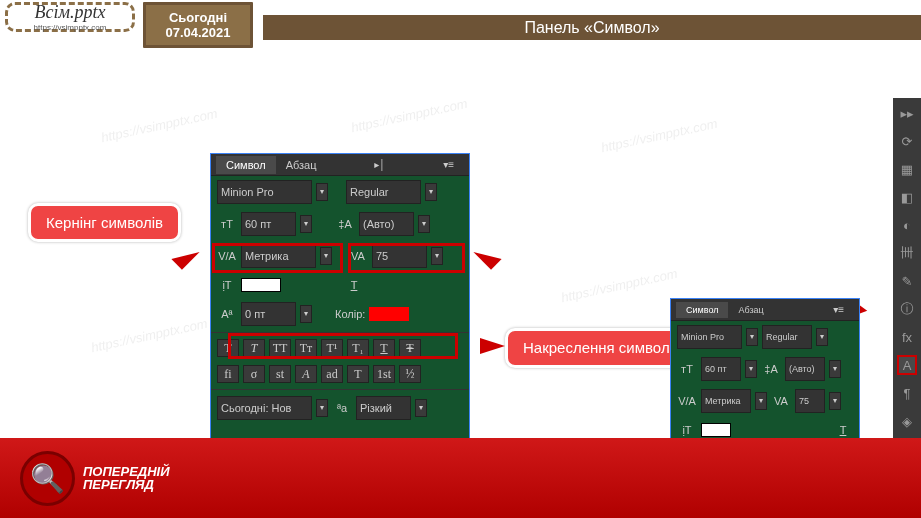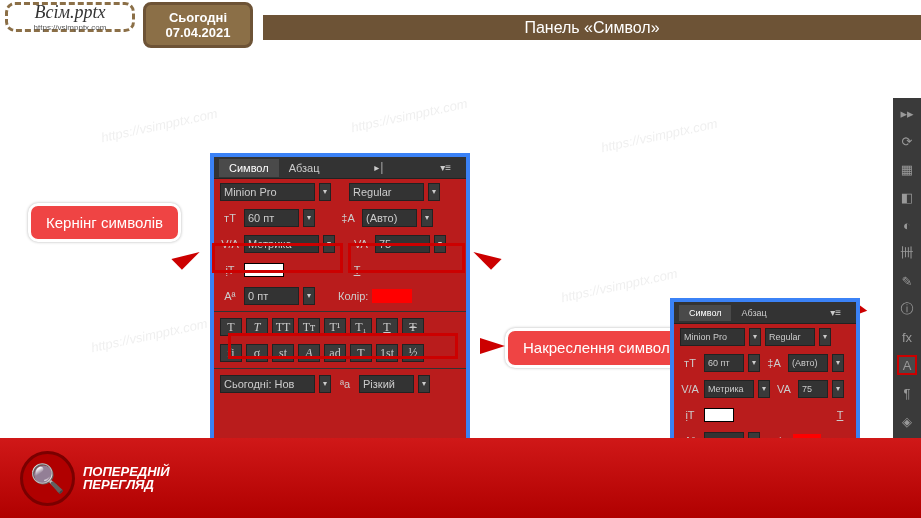--- a/index.html
+++ b/index.html
@@ -1,44 +1,44 @@
 <!DOCTYPE html>
 <html><head>
 <meta charset="utf-8">
 <style>
 *{margin:0;padding:0;box-sizing:border-box;font-family:Arial,sans-serif}
 body{width:921px;height:518px;background:#fff;position:relative;overflow:hidden}
 .header{display:flex;height:48px}
 .logo-tag{width:130px;background:#fff;border:3px dashed #8b6f47;border-radius:10px;display:flex;flex-direction:column;align-items:center;justify-content:center;margin:2px 0 16px 5px}
 .logo-main{font-style:italic;font-family:Georgia,serif;font-size:18px;color:#333}
 .logo-sub{font-size:8px;color:#555}
-.date-tag{width:110px;background:#8b6f47;border:3px solid #6d5336;border-radius:8px;margin:2px 0 0 8px;display:flex;flex-direction:column;align-items:center;justify-content:center;color:#fff;font-size:13px;font-weight:bold}
+.date-tag{width:110px;background:#8b6f47;border:3px solid #6d5336;border-radius:1px;margin:2px 0 0 8px;display:flex;flex-direction:column;align-items:center;justify-content:center;color:#fff;font-size:13px;font-weight:bold}
 .title-bar{flex:1;background:#6d5336;margin:15px 0 0 10px;height:25px;display:flex;align-items:center;justify-content:center;color:#fff;font-size:16px;font-weight:normal}
 .content{position:relative;width:921px;height:470px}
 .callout{position:absolute;background:#ef4444;border:3px solid #fff;border-radius:10px;padding:8px 15px;color:#fff;font-size:15px;text-align:center;box-shadow:0 0 3px rgba(0,0,0,0.3)}
 .c1{left:28px;top:155px}
 .c2{left:505px;top:155px}
 .c3{left:505px;top:280px;line-height:1.2}
 .c4{left:775px;top:185px;line-height:1.2}
 .arrow{position:absolute;width:0;height:0}
 .ar1{left:178px;top:195px;border-left:15px solid transparent;border-bottom:25px solid #c00;transform:rotate(45deg)}
 .ar2{left:480px;top:195px;border-right:15px solid transparent;border-bottom:25px solid #c00;transform:rotate(-45deg)}
 .ar3{left:480px;top:290px;border-left:25px solid #c00;border-top:8px solid transparent;border-bottom:8px solid transparent}
 .ar4{left:855px;top:250px;border-top:15px solid transparent;border-left:10px solid #c00;transform:rotate(-20deg)}
 
-.panel{position:absolute;background:#b91c1c;border:4px solid #3b82f6;font-size:11px;color:#ccc}
+.panel{position:absolute;background:#14532d;border:1px solid #3b82f6;font-size:11px;color:#ccc}
 .panel-main{left:210px;top:105px;width:260px;height:310px}
 .panel-small{left:670px;top:250px;width:190px;height:195px;font-size:9px}
 .panel-tabs{display:flex;background:#333;border-bottom:1px solid #222;height:22px;align-items:center;padding:0 5px}
 .panel-tabs span{padding:3px 10px;cursor:pointer}
 .panel-tabs .active{background:#4a4a4a;color:#fff}
 .panel-tabs .hx{margin-left:auto;font-size:10px}
 .panel-row{display:flex;align-items:center;padding:4px 6px;gap:4px}
 .icon-cell{width:20px;height:18px;display:flex;align-items:center;justify-content:center;font-size:11px;color:#ccc}
-.input-box{background:#333;border:1px solid #222;color:#ccc;height:18px;padding:0 3px;display:flex;align-items:center}
+.input-box{background:#333;border:1px solid #222;color:#ccc;height:24px;padding:0 3px;display:flex;align-items:center}
 .ib-50{width:55px}
 .ib-75{width:75px}
 .ib-100{width:95px}
 .dd{width:12px;text-align:center;background:#3a3a3a;border:1px solid #222;height:18px;line-height:16px;font-size:8px}
 .red-outline{position:absolute;border:3px solid #c00;pointer-events:none}
 .ro1{left:212px;top:195px;width:131px;height:30px}
 .ro2{left:348px;top:195px;width:117px;height:30px}
 .ro3{left:228px;top:285px;width:230px;height:26px}
 .color-sw{width:40px;height:14px;background:#fff;border:1px solid #000}
 .color-red{width:40px;height:14px;background:#f00}

